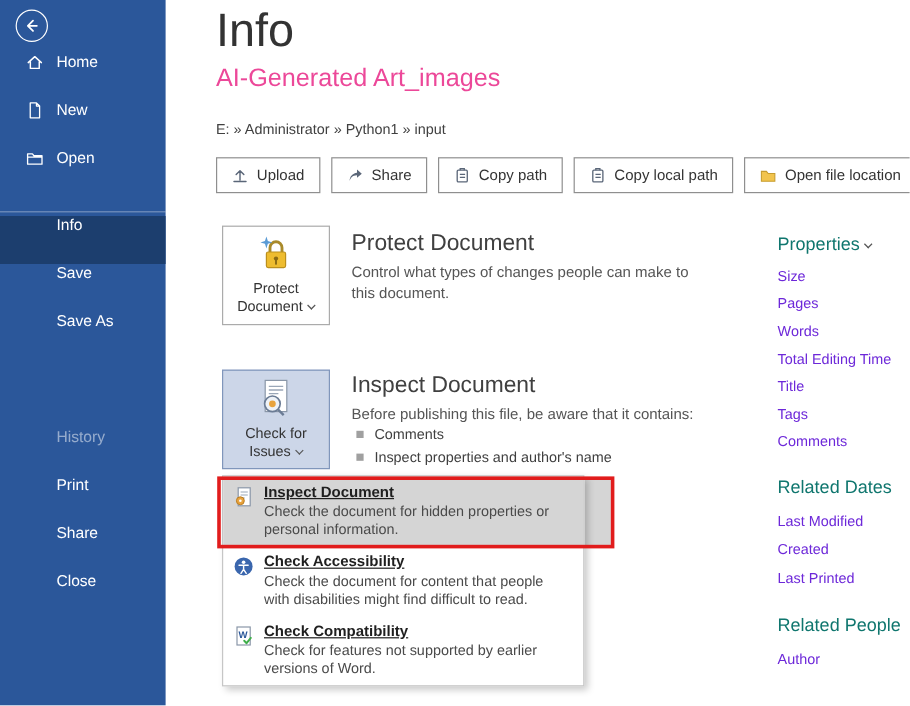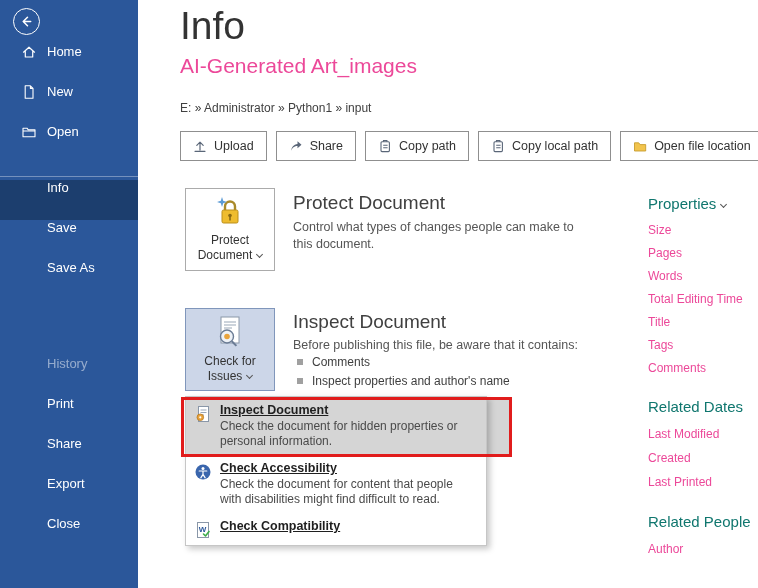--- a/index.html
+++ b/index.html
@@ -52,21 +52,21 @@
   .mi-icon { width:18px; height:18px; flex:none; margin-top:2px; display:flex; }
   .mi-title { font-size:12.5px; font-weight:bold; color:#1f1f1f; text-decoration:underline; margin-bottom:2px; }
   .mi-desc { font-size:12px; color:#4a4a4a; line-height:15px; width:250px; }
   .hl-ext { position:absolute; left:487px; top:400px; width:22px; height:55px; background:#d5d5d5; z-index:1; }
   .red-box { position:absolute; left:181px; top:397px; width:331px; height:60px;
              border:3px solid #e11c1c; z-index:5; pointer-events:none; }
 
   
   .panel { position:absolute; left:648px; width:110px; }
   .panel-head { font-size:15px; color:#0f766e; white-space:nowrap; }
-  .panel-list { margin-top:7px; font-size:12px; color:#ec4899; line-height:23px; }
+  .panel-list { margin-top:7px; font-size:12px; color:#6d28d9; line-height:23px; }
   .panel-list div { white-space:nowrap; cursor:default; }
 </style>
 </head>
 <body>
 
 <div class="stage">
 
   <div class="sidebar">
     <div class="back-btn">
       <span style="display:flex">
@@ -117,23 +117,20 @@
       <div class="sb-gap"></div>
 
       <div class="sb-item noicon disabled">
         <span>History</span>
       </div>
       <div class="sb-item noicon">
         <span>Print</span>
       </div>
       <div class="sb-item noicon">
         <span>Share</span>
-      </div>
-      <div class="sb-item noicon">
-        <span>Export</span>
       </div>
       <div class="sb-item noicon">
         <span>Close</span>
       </div>
     </div>
   </div>
 
   <div class="page-title">Info</div>
   <div class="doc-title">AI-Generated Art_images</div>
   <div class="doc-path">E: » Administrator » Python1 » input</div>
@@ -268,20 +265,21 @@
     <div class="menu-item">
       <span class="mi-icon">
         <svg viewBox="0 0 18 18">
             <rect x="3.5" y="1.5" width="11" height="15" fill="#fff" stroke="#8a97a8"></rect>
             <text x="4.8" y="10.5" font-size="8" font-weight="bold" fill="#2b579a" font-family="Liberation Sans, sans-serif">W</text>
             <path d="M9.5 13 l2 2 3.5 -4.5" stroke="#3fae49" stroke-width="1.6" fill="none" stroke-linecap="round" stroke-linejoin="round"></path>
           </svg>
       </span>
       <span>
         <div class="mi-title">Check Compatibility</div>
+        <div class="mi-desc">Check for features not supported by earlier versions of Word.</div>
       </span>
     </div>
   </div>
   <div class="red-box"></div>
 
   <div class="panel" style="top:398px;">
     <div class="panel-head">Related Dates</div>
     <div class="panel-list" style="line-height:24px;">
       <div>Last Modified</div>
       <div>Created</div>

